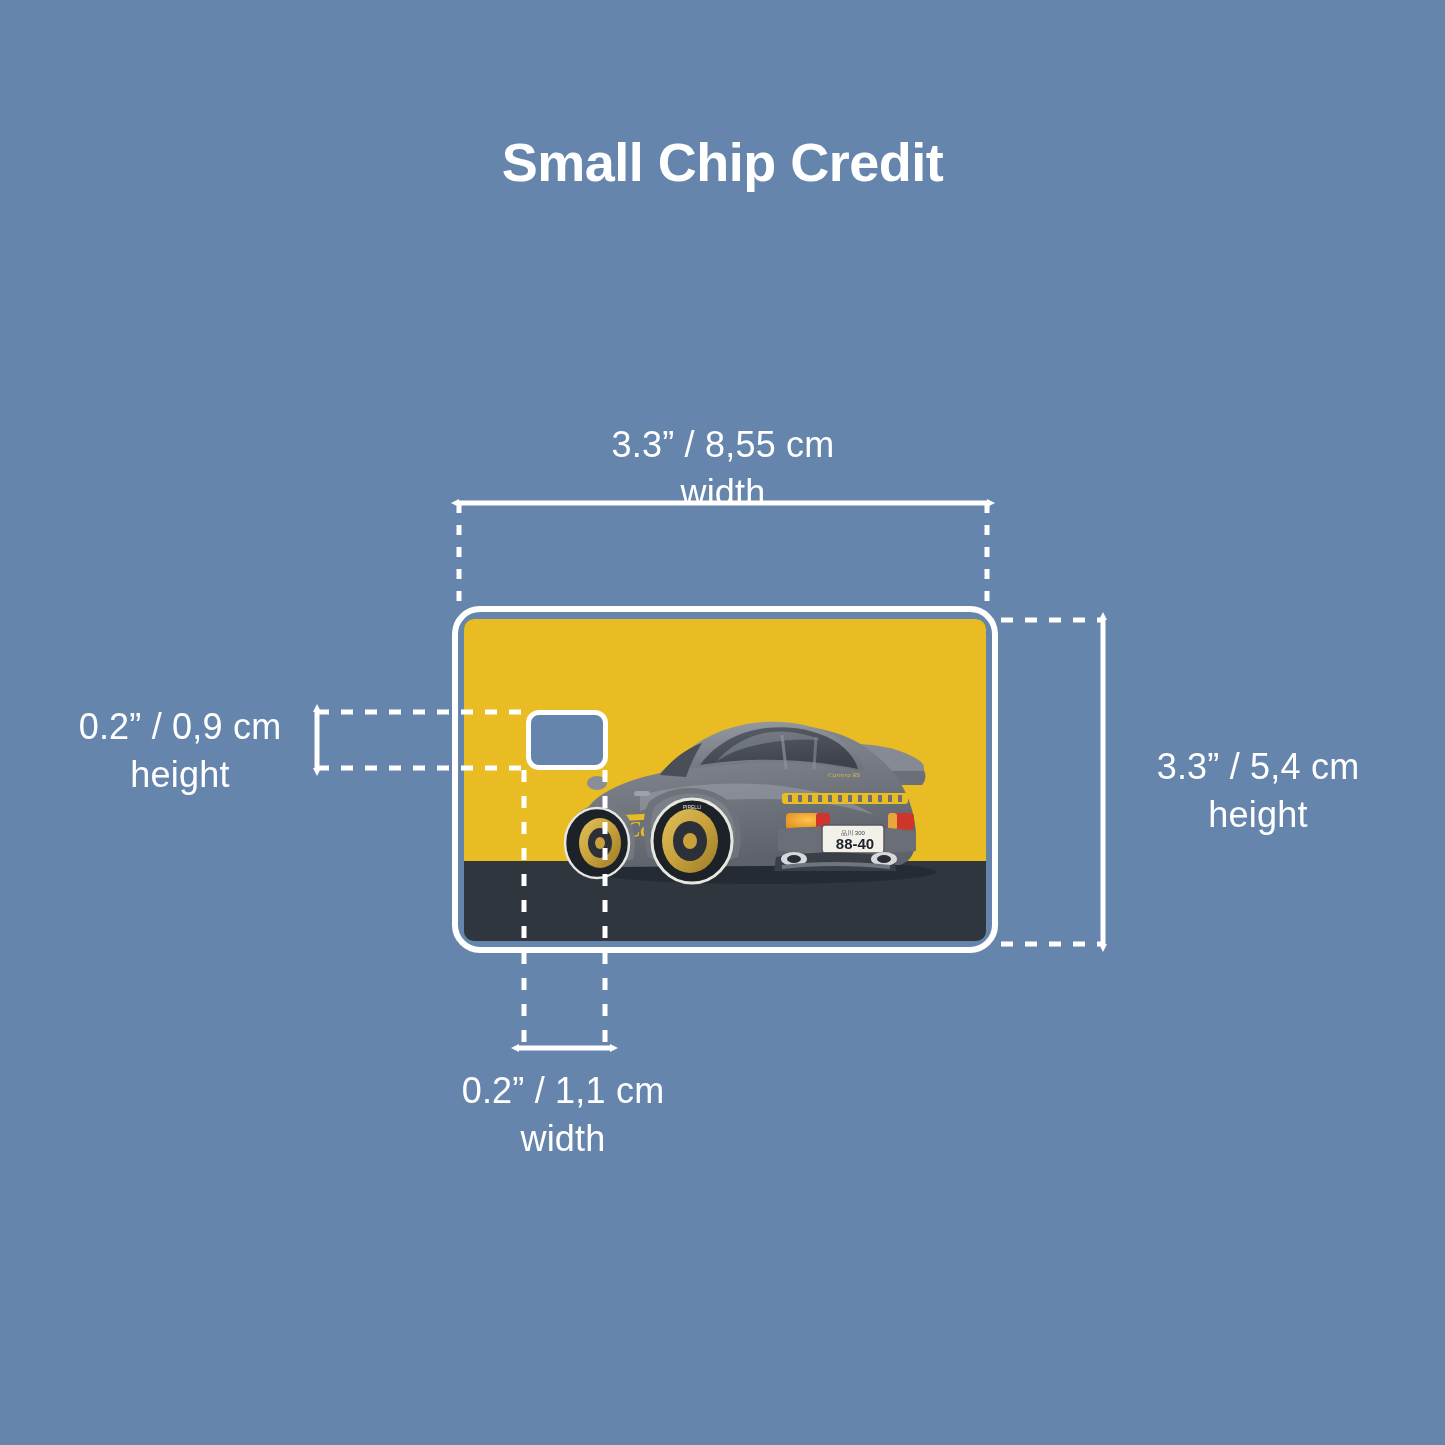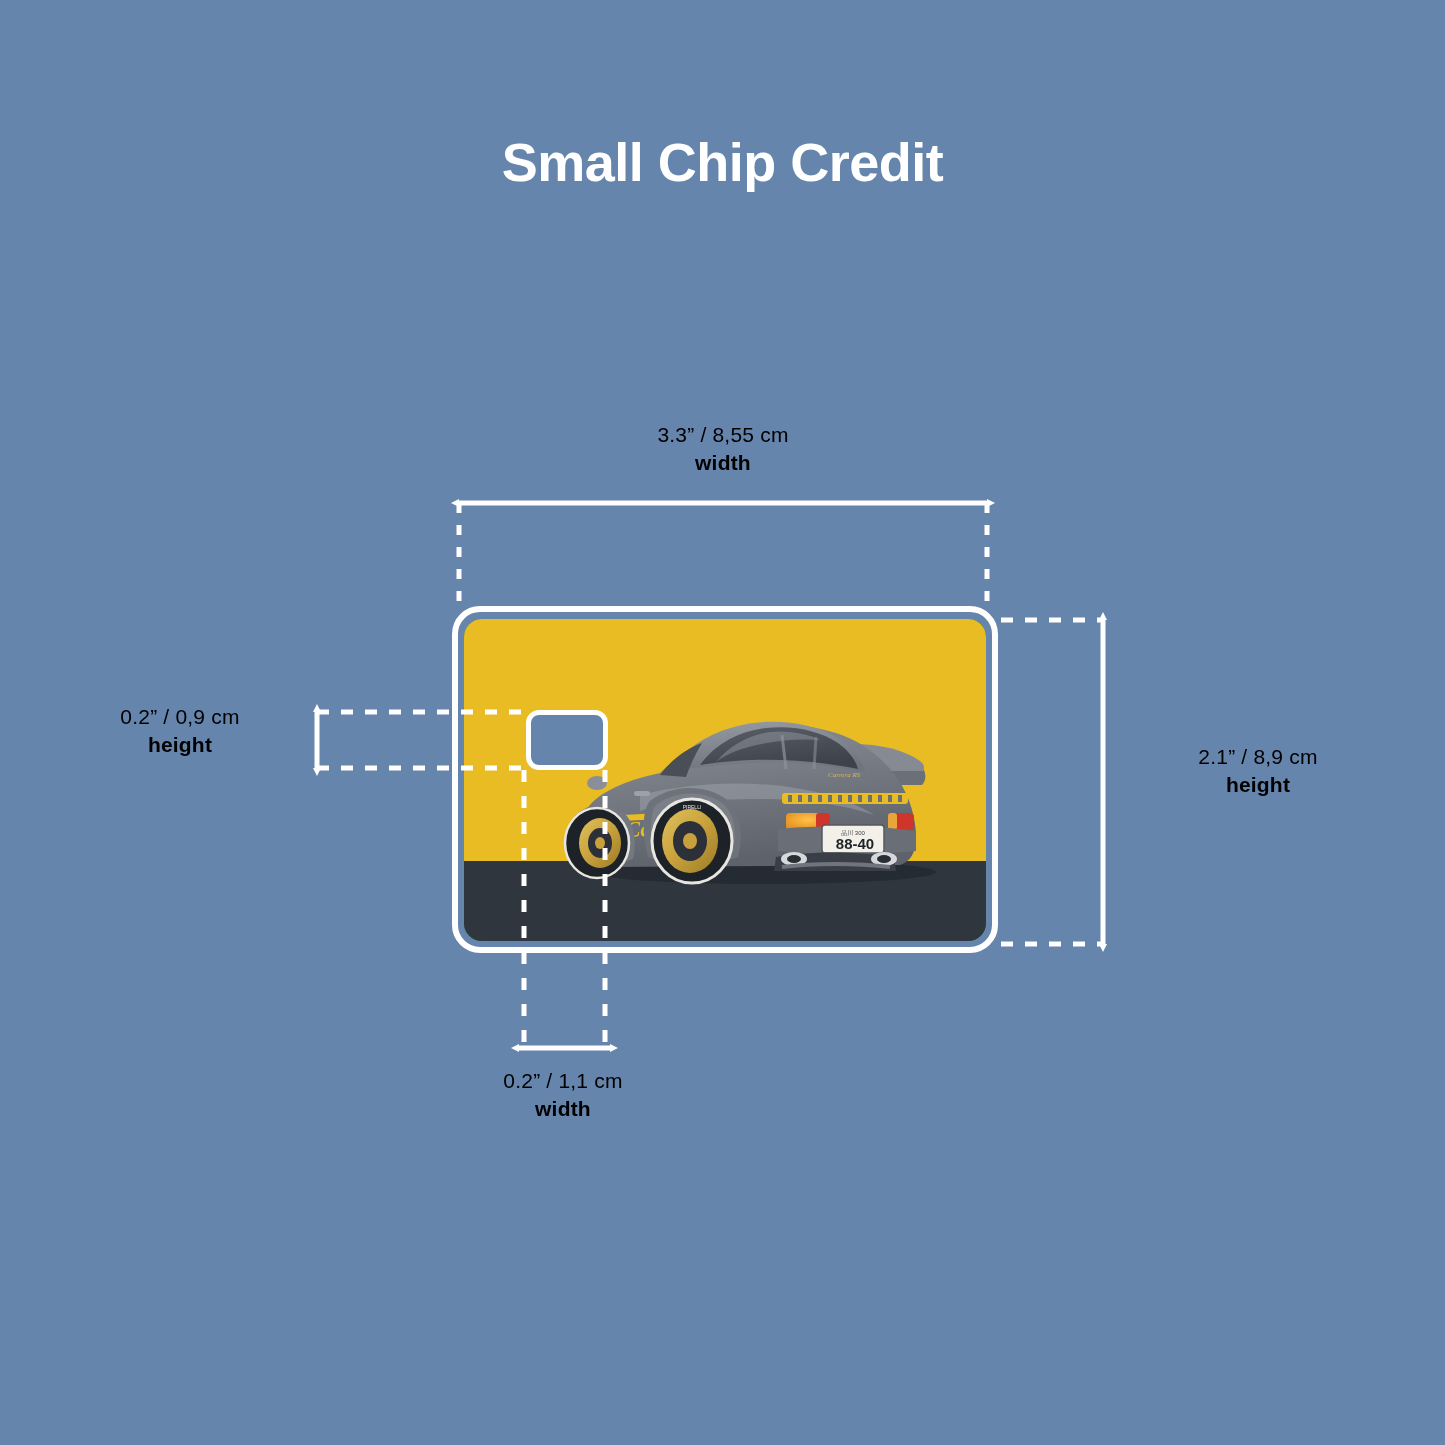--- a/index.html
+++ b/index.html
@@ -31,29 +31,29 @@
     font-size: 54px;
     font-weight: 700;
     line-height: 1.28;
     letter-spacing: -0.5px;
   }
   .title .tline { display: block; }
 
   
   .dimlabel {
     position: absolute;
-    color: #000000;
-    font-size: 21px;
+    color: #ffffff;
+    font-size: 36px;
     font-weight: 400;
     line-height: 1.33;
     text-align: center;
     letter-spacing: 0.2px;
     white-space: nowrap;
   }
-  .dimlabel .l2 { display: block; font-weight: bold; }
+  .dimlabel .l2 { display: block; }
 
   #label-top    { left: 523px; top: 421px; width: 400px; }
   #label-left   { left:  60px; top: 703px; width: 240px; }
   #label-right  { left: 1128px; top: 743px; width: 260px; }
   #label-bottom { left: 443px; top: 1067px; width: 240px; }
 
   
   #overlay {
     position: absolute;
     left: 0; top: 0;
@@ -72,21 +72,21 @@
     border: 6px solid #ffffff;
     border-radius: 28px;
     box-sizing: border-box;
   }
   #card-art {
     position: absolute;
     left: 464px;
     top: 619px;
     width: 522px;
     height: 322px;
-    border-radius: 18px;
+    border-radius: 10px;
     overflow: hidden;
     background: #15803d;
   }
   #chip-cutout {
     position: absolute;
     left: 526px;
     top: 710px;
     width: 82px;
     height: 60px;
     border: 5px solid #ffffff;
@@ -304,21 +304,21 @@
     <span>3.3” / 8,55 cm</span>
     <span class="l2">width</span>
   </div>
 
   <div class="dimlabel" id="label-left">
     <span>0.2” / 0,9 cm</span>
     <span class="l2">height</span>
   </div>
 
   <div class="dimlabel" id="label-right">
-    <span>2.1” / 8,9 cm</span>
+    <span>3.3” / 5,4 cm</span>
     <span class="l2">height</span>
   </div>
 
   <div class="dimlabel" id="label-bottom">
     <span>0.2” / 1,1 cm</span>
     <span class="l2">width</span>
   </div>
 
 </div>
 

